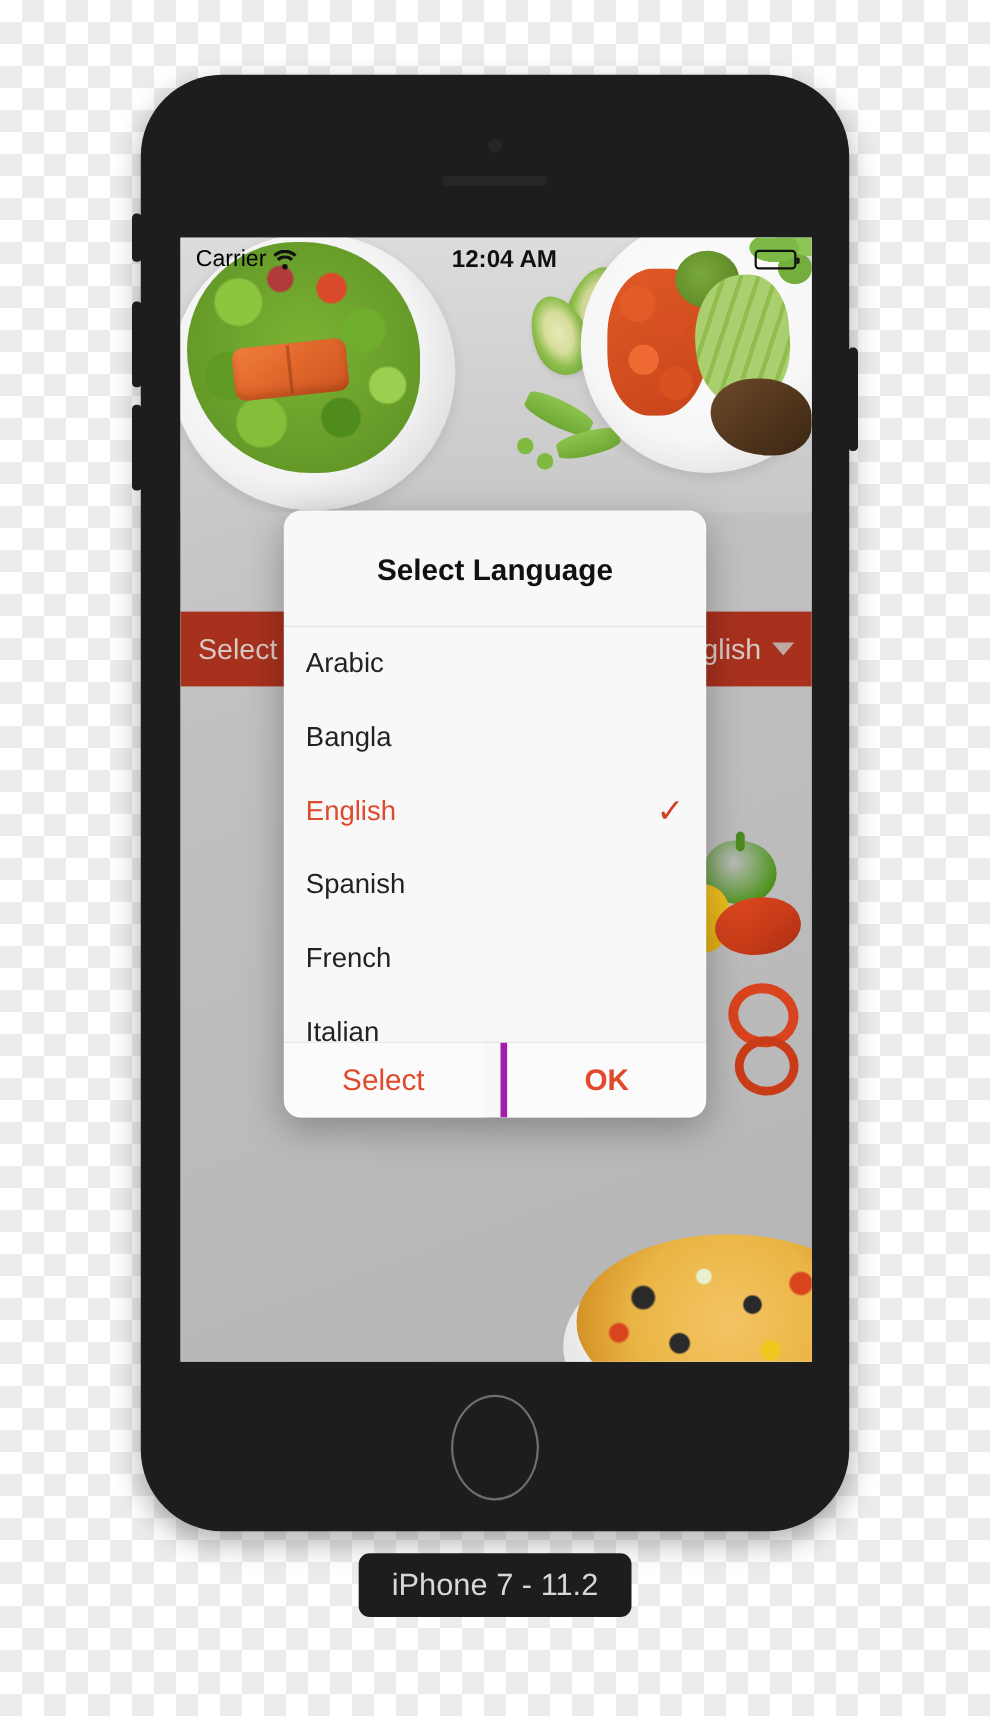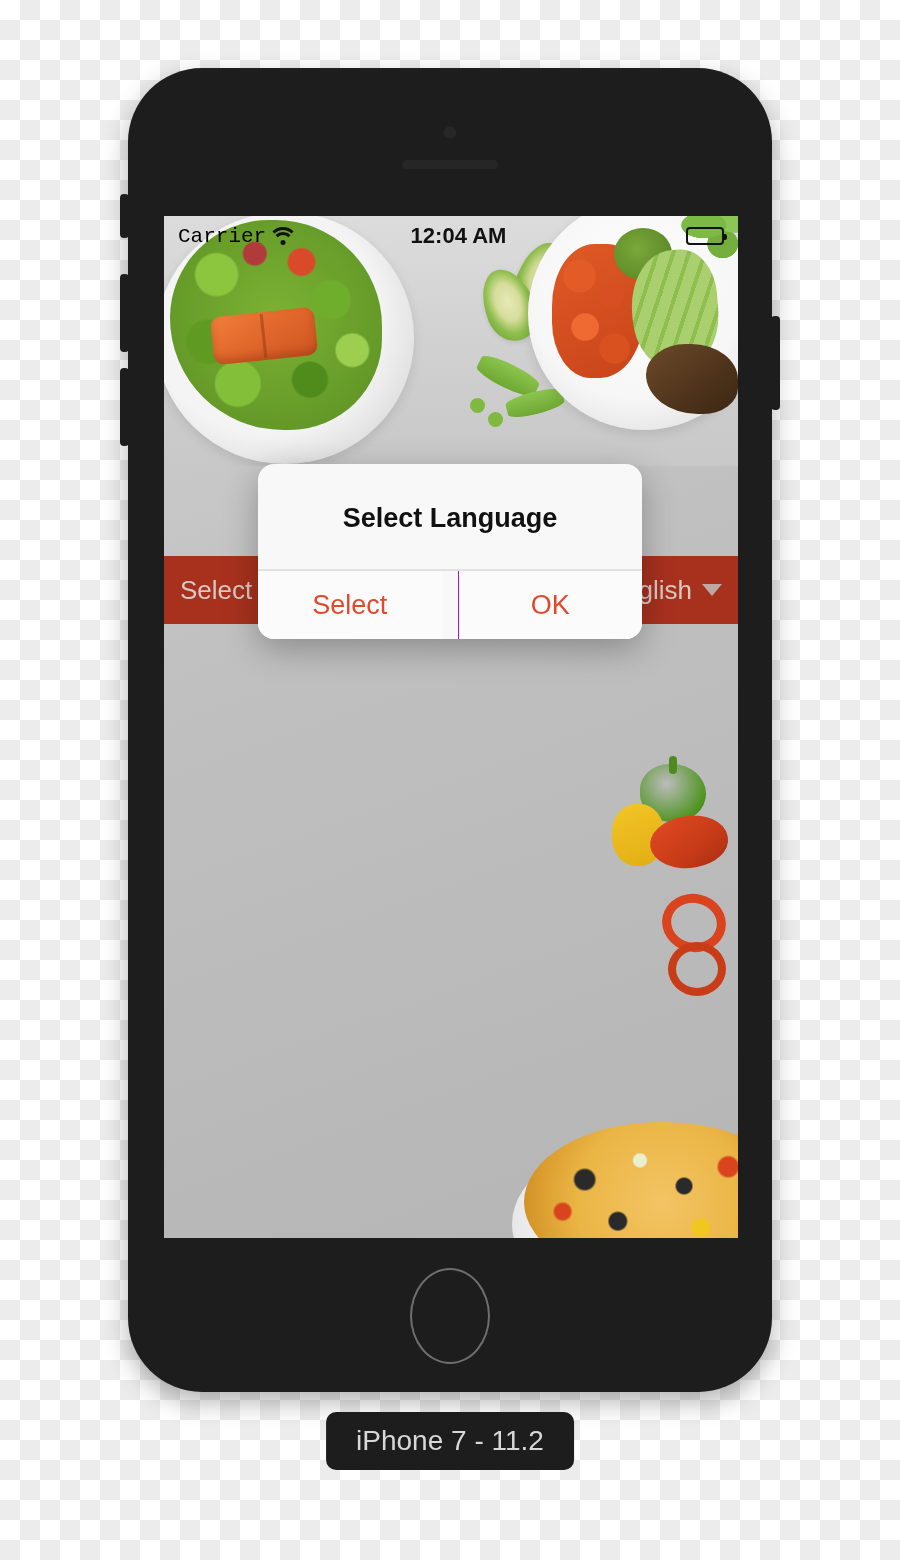--- a/index.html
+++ b/index.html
@@ -338,21 +338,21 @@
     height: 40px;
     display: flex;
     align-items: center;
     padding: 0 14px;
     box-sizing: border-box;
     font-size: 21px;
     color: #000;
     z-index: 5;
   }
   .sb-left { display: flex; align-items: center; gap: 4px; }
-  .sb-carrier { font-size: 21px; color: #000; font-family: Liberation Mono, monospace; }
+  .sb-carrier { font-size: 21px; color: #000; }
   .wifi-icon { display: inline-block; width: 26px; height: 20px; position: relative; }
   .wifi-icon i {
     position: absolute;
     left: 50%;
     border: 3px solid #111;
     border-bottom-color: transparent;
     border-left-color: transparent;
     border-right-color: transparent;
     border-radius: 50%;
     transform: translateX(-50%);
@@ -440,21 +440,21 @@
   .dialog-btn {
     flex: 1;
     display: flex;
     align-items: center;
     justify-content: center;
     font-size: 27px;
     color: #e0492c;
     background: #fbfbfb;
     cursor: pointer;
   }
-  .dialog-btn.ok { font-weight: normal; border-left: 1px solid #a21caf; margin-left: 16px; }
+  .dialog-btn.ok { font-weight: bold; border-left: 6px solid #a21caf; margin-left: 16px; }
 
   
   .device-caption {
     position: absolute;
     left: 50%;
     transform: translateX(-50%);
     top: 1412px;
     background: #1d1d1d;
     color: #d8d8d8;
     font-size: 28px;
@@ -538,20 +538,41 @@
           <span class="battery-fill"></span>
         </span>
       </div>
     </div>
 
     <div class="scrim"></div>
 
     <div class="dialog">
       <div class="dialog-title">Select Language</div>
 
+      <div class="dialog-list">
+        <div class="lang-row">
+          <span>Arabic</span>
+        </div>
+        <div class="lang-row">
+          <span>Bangla</span>
+        </div>
+        <div class="lang-row selected">
+          <span>English</span>
+          <span class="check-icon">✓</span>
+        </div>
+        <div class="lang-row">
+          <span>Spanish</span>
+        </div>
+        <div class="lang-row">
+          <span>French</span>
+        </div>
+        <div class="lang-row">
+          <span>Italian</span>
+        </div>
+      </div>
 
       <div class="dialog-actions">
         <div class="dialog-btn cancel">Select</div>
         <div class="dialog-btn ok">OK</div>
       </div>
     </div>
 
   </div>
 
   <div class="home-button"></div>

